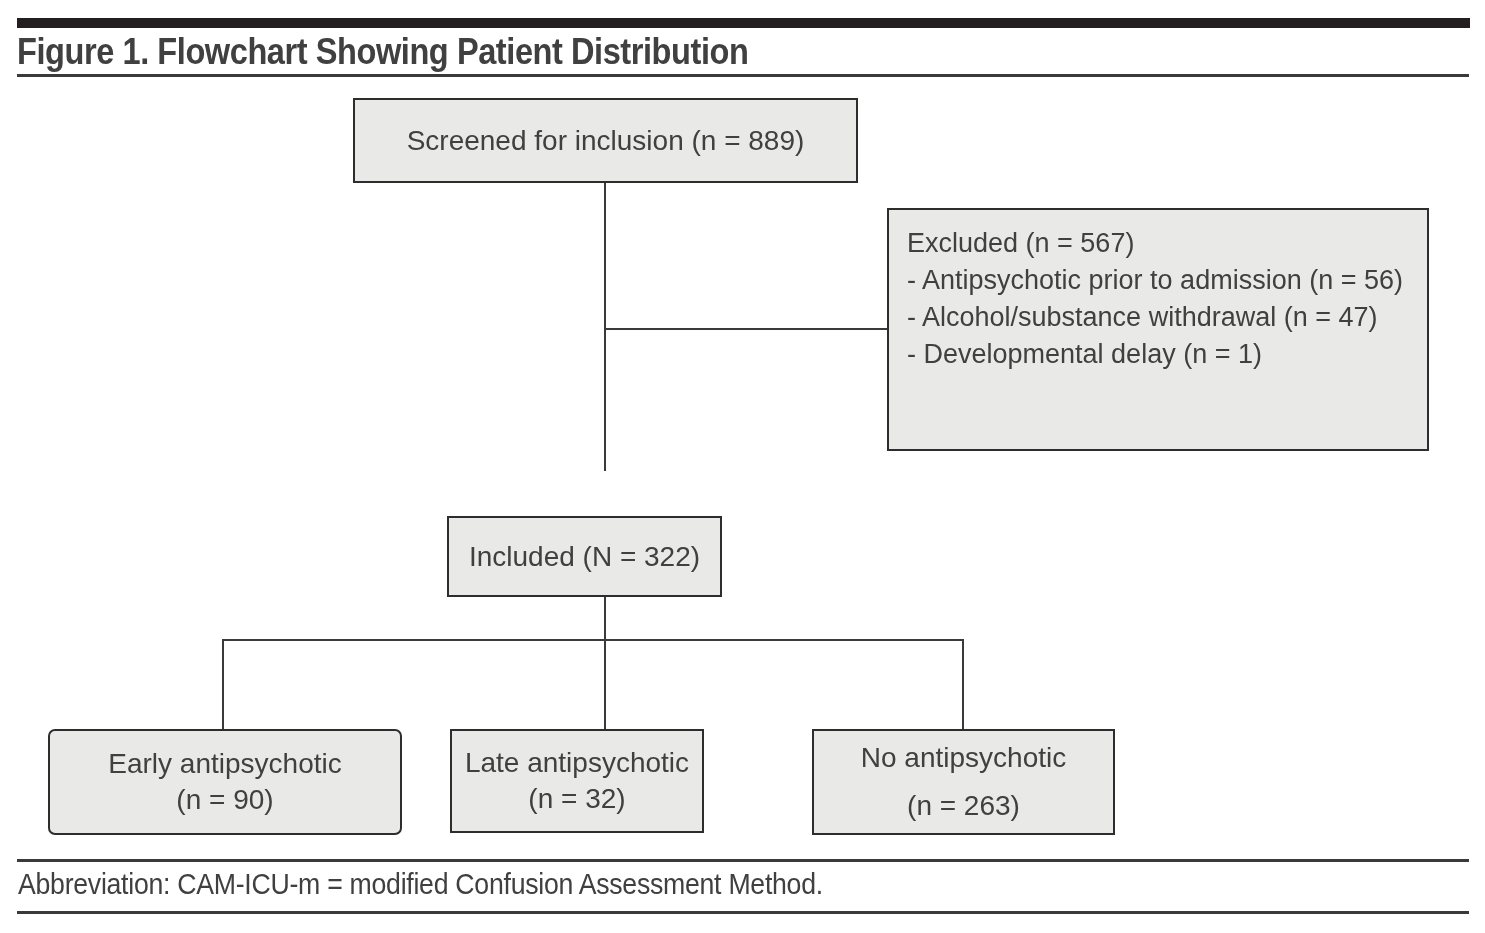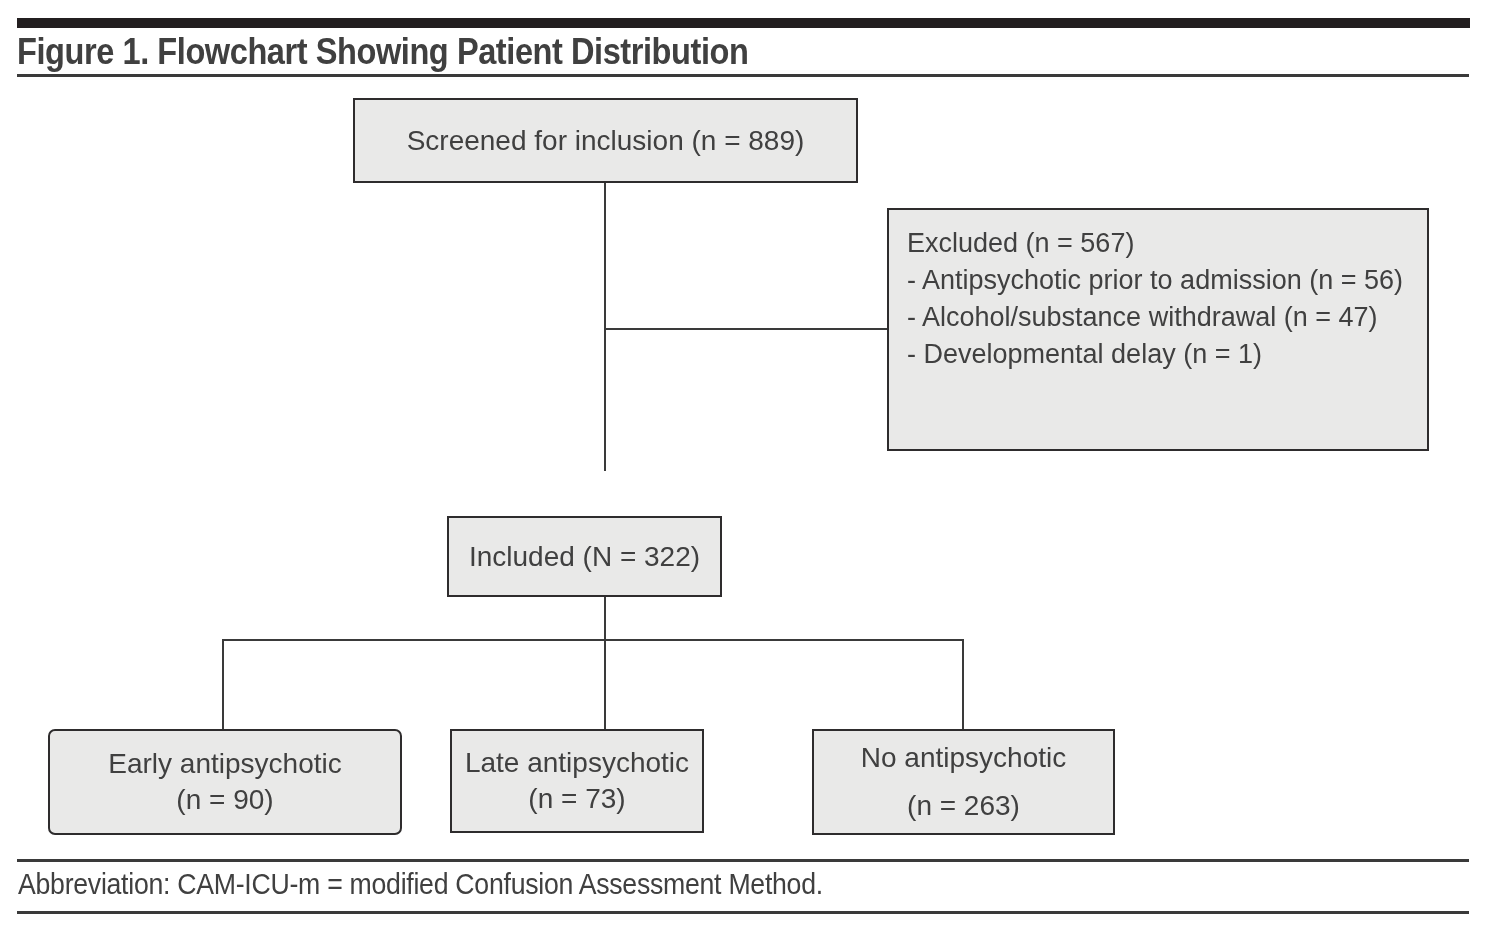--- a/index.html
+++ b/index.html
@@ -91,21 +91,21 @@
     <span>Included (N = 322)</span>
   </div>
 
   <div class="node group-early">
     <span>Early antipsychotic</span>
     <span>(n = 90)</span>
   </div>
 
   <div class="node group-late">
     <span>Late antipsychotic</span>
-    <span>(n = 73)</span>
+    <span>(n = 32)</span>
   </div>
 
   <div class="node group-no">
     <span>No antipsychotic</span>
     <span>(n = 263)</span>
   </div>
 
   <div class="rule footnote-top"></div>
   <div class="footnote">Abbreviation: CAM-ICU-m = modified Confusion Assessment Method.</div>
   <div class="rule footnote-bottom"></div>

